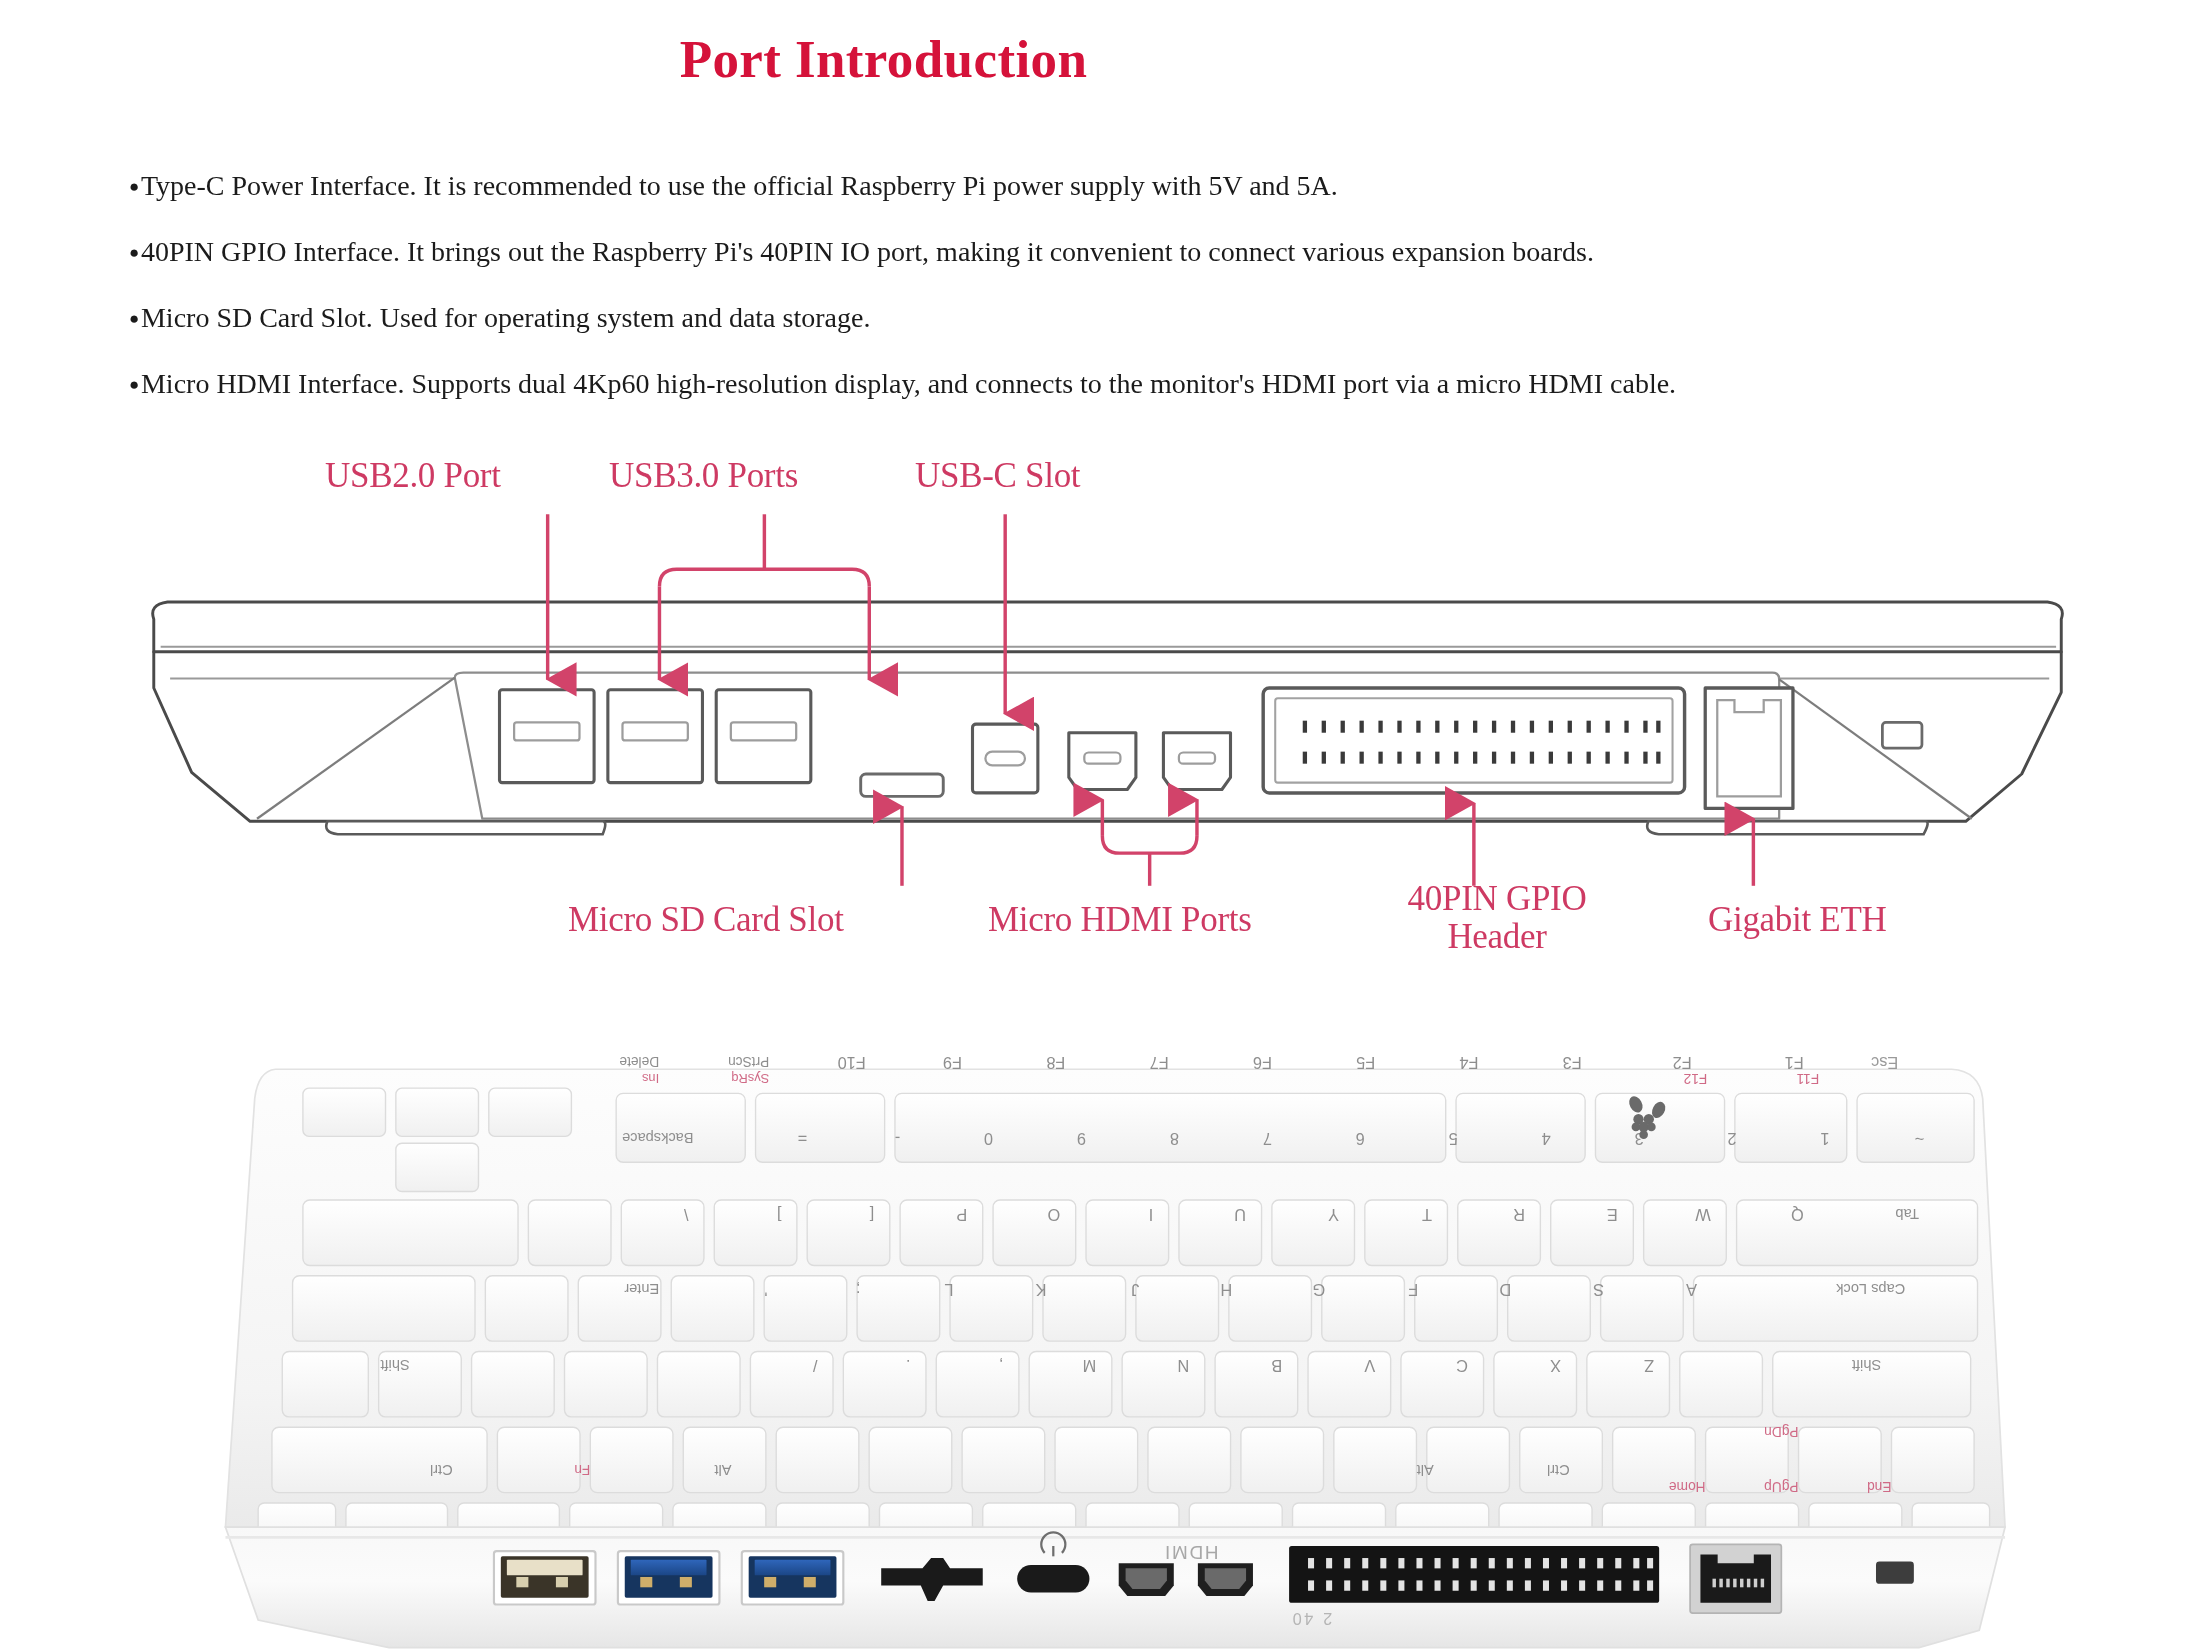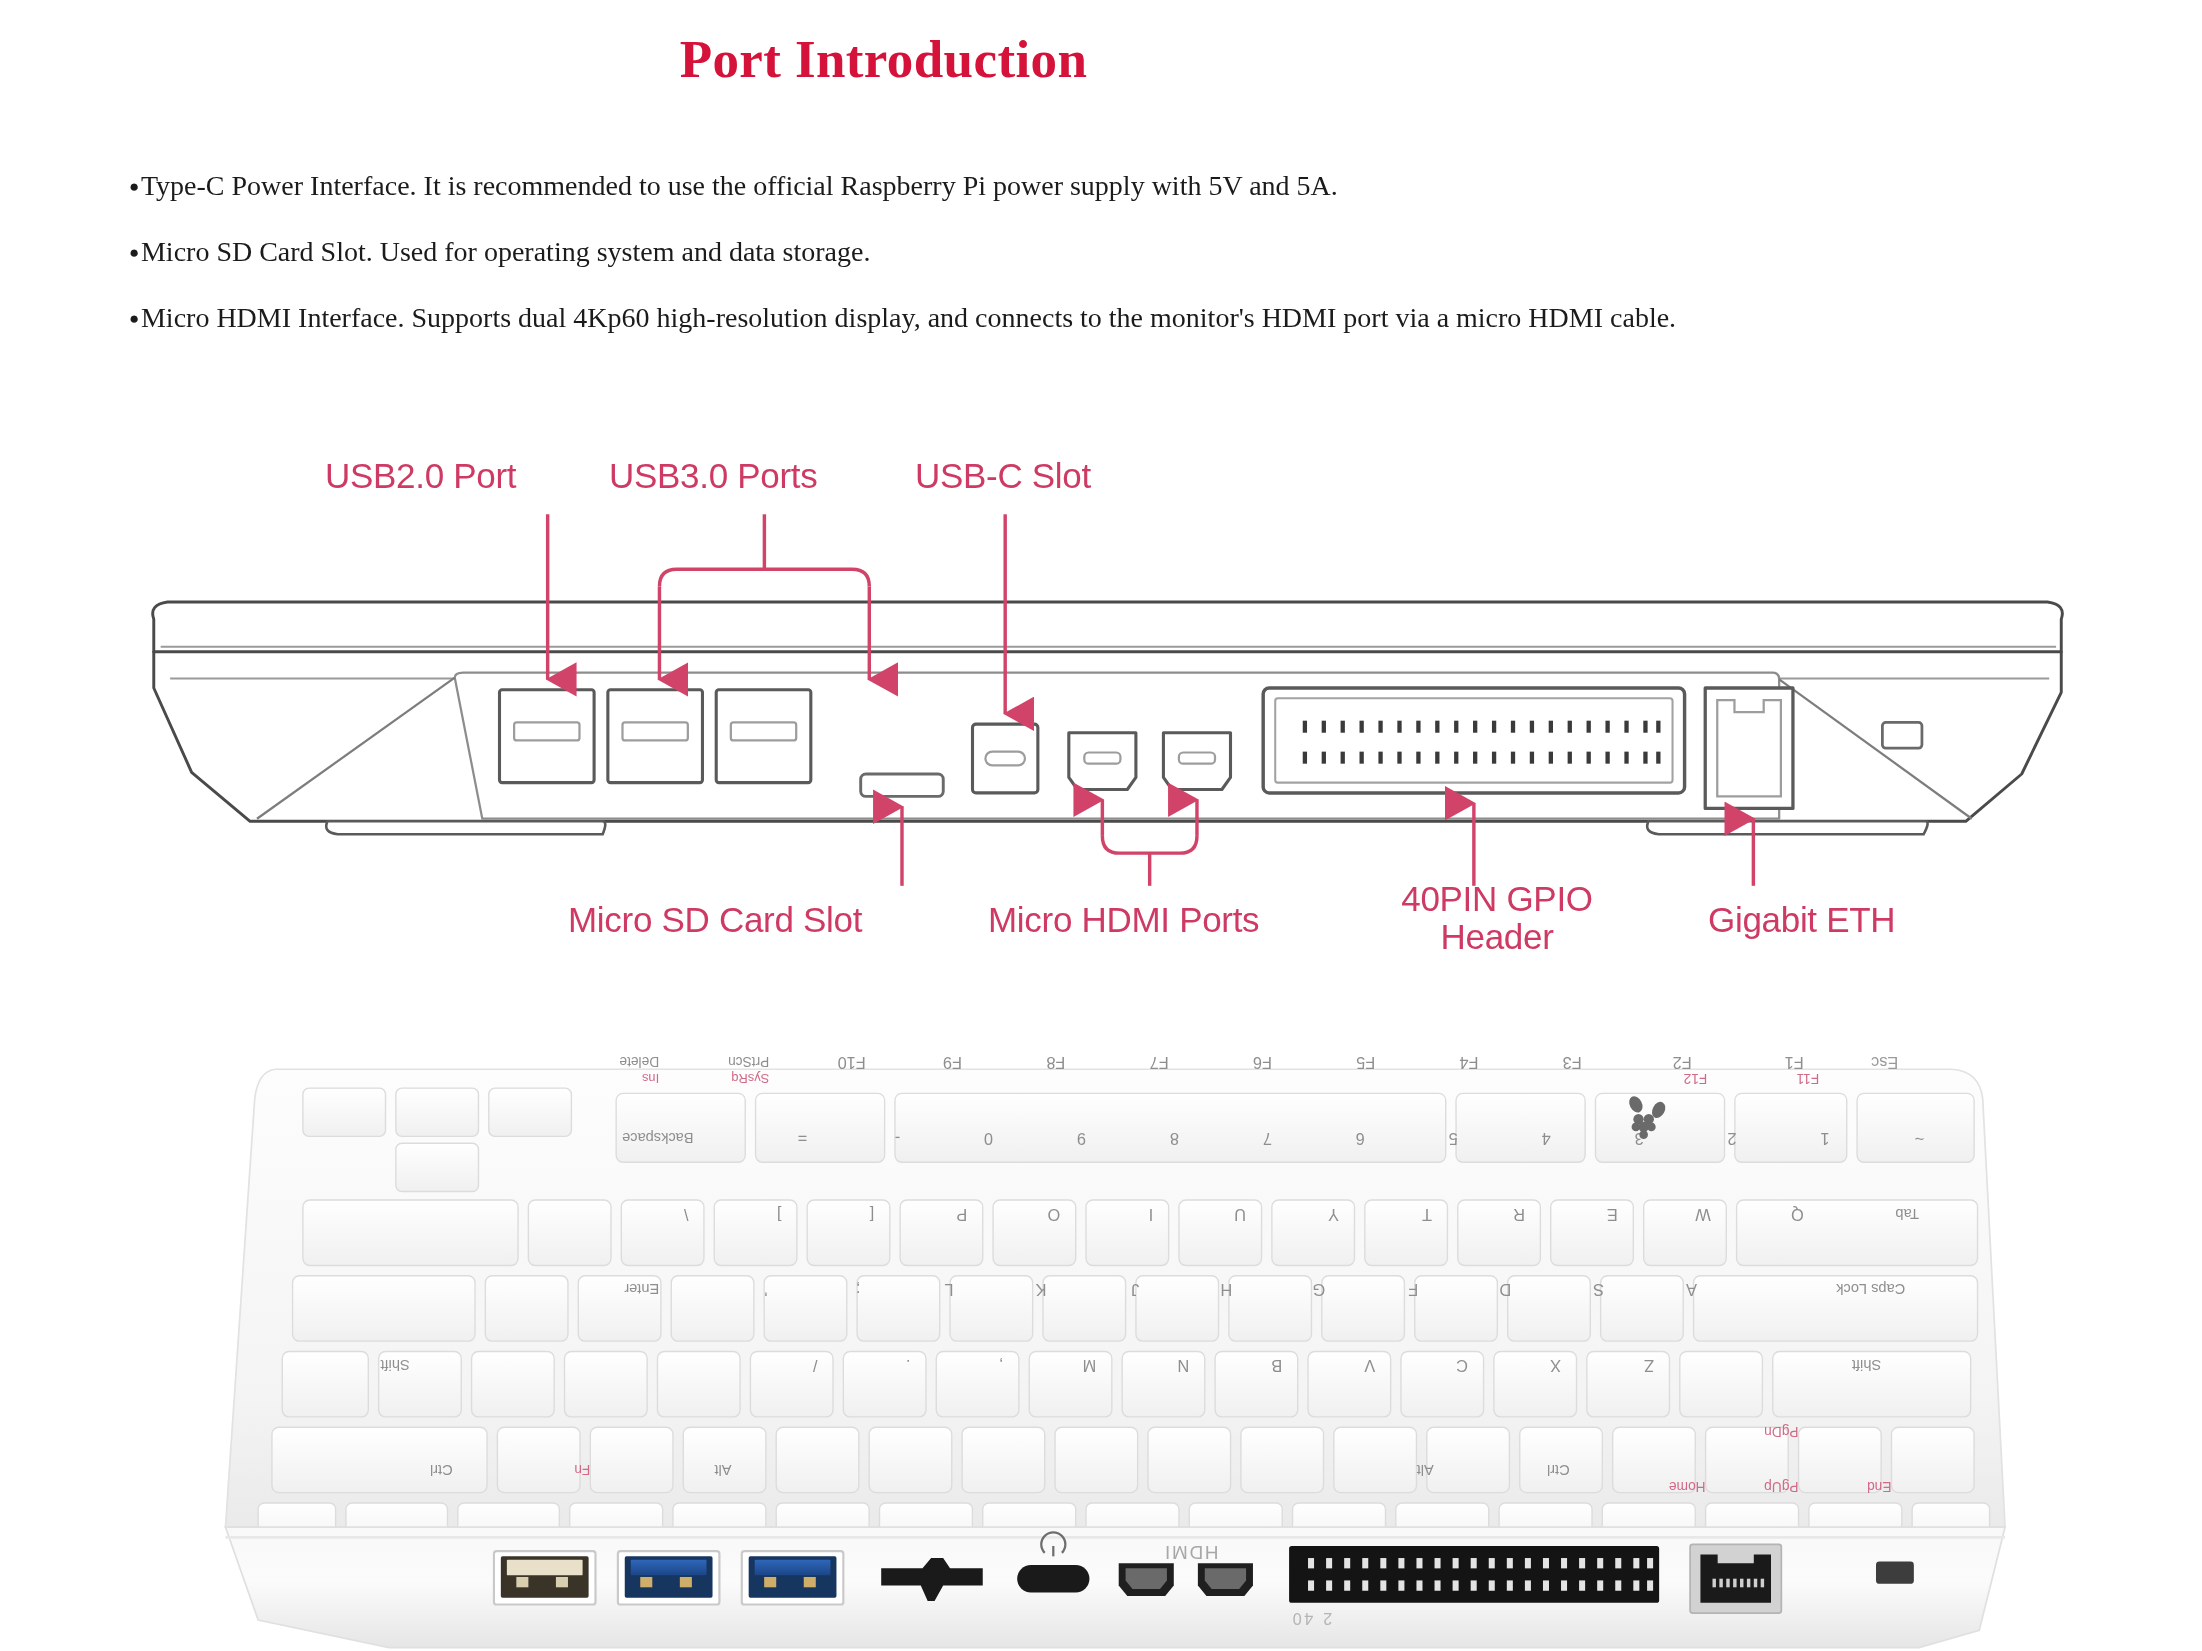--- a/index.html
+++ b/index.html
@@ -47,21 +47,21 @@
     vertical-align: 2.6px;
     margin-right: 1.7px;
   }
 
   
   .diagram { position: absolute; top: 430px; left: 0; width: 2203px; height: 602px; }
   .diagram svg { display: block; }
 
   .lbl {
     position: absolute;
-    font-family: Liberation Sans, sans-serif;
+    font-family: Liberation Serif, serif;
     font-size: 35px;
     font-weight: 500;
     color: #CE3A63;
     white-space: nowrap;
     letter-spacing: -0.3px;
   }
   .lbl.two-line { text-align: center; line-height: 1.08; }
 
   
   .photo { position: absolute; top: 1045px; left: 0; width: 2203px; height: 607px; }
@@ -69,20 +69,21 @@
 </style>
 </head>
 <body>
 
 <div class="page">
 
   <div class="doc-title">Port Introduction</div>
 
   <div class="bullets">
     <span class="bullet">Type-C Power Interface. It is recommended to use the official Raspberry Pi power supply with 5V and 5A.</span>
+    <span class="bullet">40PIN GPIO Interface. It brings out the Raspberry Pi's 40PIN IO port, making it convenient to connect various expansion boards.</span>
     <span class="bullet">Micro SD Card Slot. Used for operating system and data storage.</span>
     <span class="bullet">Micro HDMI Interface. Supports dual 4Kp60 high-resolution display, and connects to the monitor's HDMI port via a micro HDMI cable.</span>
   </div>
 
   <div class="diagram">
 
     <div class="lbl" style="left:325px; top:26px;">USB2.0 Port</div>
     <div class="lbl" style="left:609px; top:26px;">USB3.0 Ports</div>
     <div class="lbl" style="left:915px; top:26px;">USB-C Slot</div>
 

